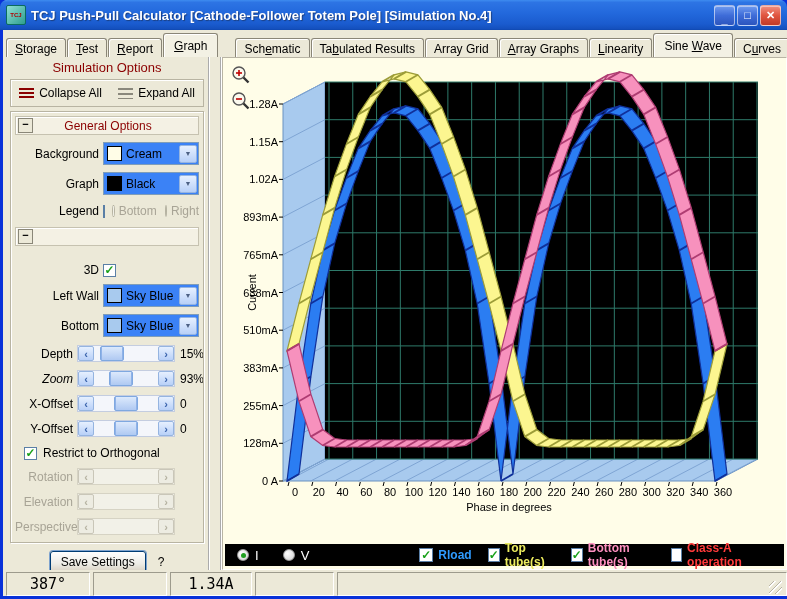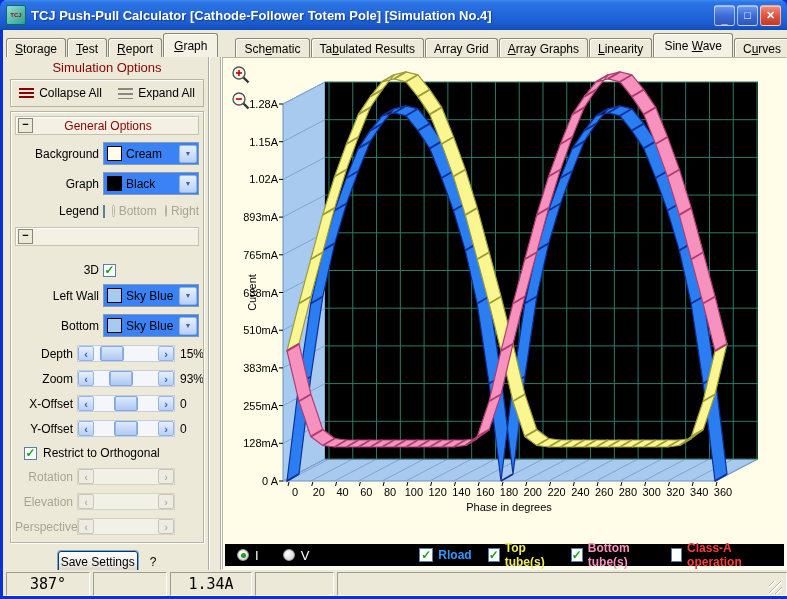--- a/index.html
+++ b/index.html
@@ -75,21 +75,21 @@
     display:flex;align-items:center;justify-content:center;flex:0 0 auto;line-height:10px;}
   .strack{flex:1;height:100%;position:relative;}
   .sthumb{position:absolute;top:0;width:24px;height:15px;border:1px solid #7FA8E0;border-radius:2px;box-sizing:border-box;
     background:linear-gradient(180deg,#DCE9FC,#AFC9F2);
     box-shadow:inset 3px 0 0 -2px #8FB2E8,inset 6px 0 0 -5px #8FB2E8,inset -3px 0 0 -2px #8FB2E8;}
   .slider.dis{border-color:#D6D3C4;background:#F2F1E8;}
   .slider.dis .sarrow{background:#EDECE2;border-color:#C9C6B8;color:#B5B2A1;}
   .sval{margin-left:5px;font-size:12px;}
   .sval.dis{color:#A8A496;margin-left:37px;}
   .savebar{display:flex;align-items:center;justify-content:center;gap:12px;margin-top:8px;}
-  .btn{padding:3px 2px;font-size:12px;border:1px solid #003C74;border-radius:3px;
+  .btn{padding:3px 10px;font-size:12px;border:1px solid #003C74;border-radius:3px;
     background:linear-gradient(180deg,#FFFFFF,#ECEBE5 60%,#D8D0C0);box-shadow:0 0 0 1px #7DA2CE;}
   
   #chart{position:absolute;left:0;top:0;}
   .zoombtn{position:absolute;left:8px;width:20px;height:20px;z-index:5;}
   .legendbar{position:absolute;left:2px;top:486px;width:559px;height:22px;background:#000;
     display:flex;align-items:center;padding-left:12px;box-sizing:border-box;}
   .lradio{display:flex;align-items:center;gap:6px;margin-right:24px;}
   .lradio .radio{background:radial-gradient(circle at 35% 35%,#fff,#CFCFCF);border-color:#9A9A9A;}
   .lradio .lab{color:#fff;font-size:13px;}
   .lcheck{display:flex;align-items:center;gap:5px;margin-right:16px;}
@@ -226,21 +226,21 @@
               <span class="slider">
                 <span class="sarrow">‹</span>
                 <span class="strack">
                   <span class="sthumb" style="left: calc(28% - 12px);"></span>
                 </span>
                 <span class="sarrow">›</span>
               </span>
               <span class="sval">15%</span>
             </div>
             <div class="row" style="margin-top: 8px;">
-              <span class="lbl" style="width: 58px;">Zoom</span>
+              <span class="lbl" style="width: 58px; font-style: italic;">Zoom</span>
               <span class="slider">
                 <span class="sarrow">‹</span>
                 <span class="strack">
                   <span class="sthumb" style="left: calc(42% - 12px);"></span>
                 </span>
                 <span class="sarrow">›</span>
               </span>
               <span class="sval">93%</span>
             </div>
             <div class="row" style="margin-top: 8px;">

